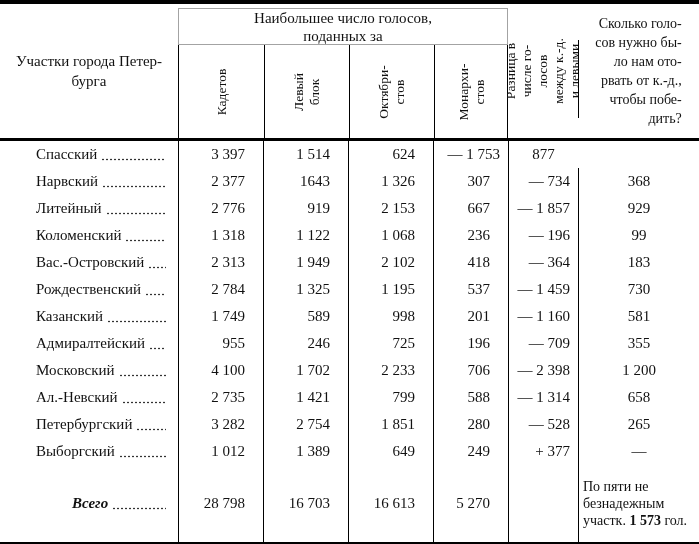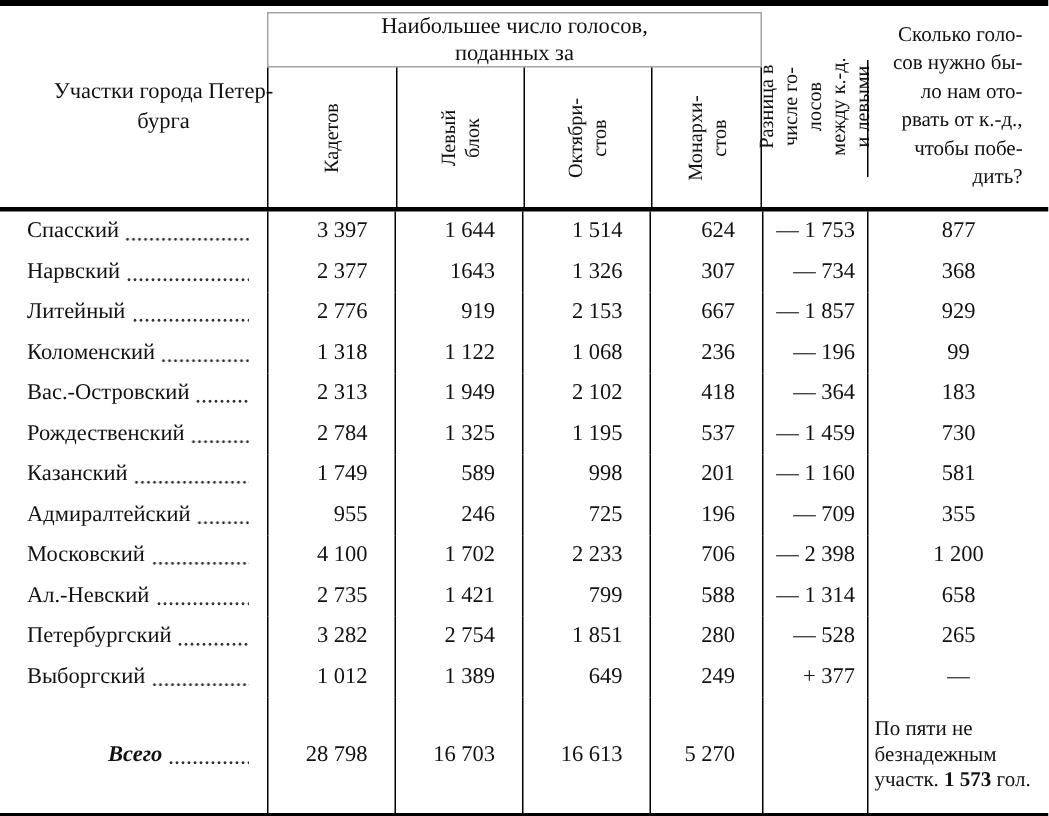--- a/index.html
+++ b/index.html
@@ -14,21 +14,21 @@
   
   .thead{
     position:relative;height:134px;
     border-top:4px solid #000;
     border-bottom:3px solid #000;
     box-sizing:content-box;
   }
   .h-col1{
     position:absolute;left:0;top:0;width:178px;height:134px;
     display:flex;align-items:center;justify-content:center;
-    text-align:center;font-size:15px;line-height:20px;white-space:pre-line;margin-left:20px;
+    text-align:center;font-size:15px;line-height:20px;white-space:pre-line;
   }
   .h-group{
     position:absolute;left:178px;top:4px;width:330px;height:37px;
     box-sizing:border-box;border:1px solid #a3a3a3;
     display:flex;align-items:center;justify-content:center;
     text-align:center;font-size:15px;line-height:18px;white-space:pre-line;
   }
   .h-sub{
     position:absolute;left:178px;top:41px;width:330px;height:93px;
     box-sizing:border-box;border-left:1px solid #000;border-right:1px solid #000;
@@ -71,21 +71,21 @@
   .trow .cell + .cell{border-left:1px solid #000;}
   .cell.num{
     text-align:right;padding-right:18px;font-size:15px;
     display:flex;align-items:center;justify-content:flex-end;
   }
   .cell.diff{padding-right:8px;}
   .cell.needed{
     text-align:center;padding:0;font-size:15px;
     display:flex;align-items:center;justify-content:center;
   }
-  .cell.label{display:flex;align-items:center;padding-left:18px;padding-right:10px;}
+  .cell.label{display:flex;align-items:center;padding-left:36px;padding-right:10px;}
   .lbl-row{display:flex;flex:1 1 auto;height:27px;min-width:0;}
   .lbl-row .name{font-size:15px;line-height:27px;white-space:nowrap;}
   .dots{
     flex:1 1 auto;height:3px;align-self:flex-end;
     margin:0 2px 7px 4px;
     background-image:radial-gradient(circle,#333 0.9px,rgba(0,0,0,0) 1.15px);
     background-size:4px 3px;background-position:left center;background-repeat:repeat-x;
   }
   .trow.total .cell.label{padding-left:72px;font-weight:bold;}
   .trow.total .name{font-style:italic;}
@@ -137,21 +137,20 @@
   <div class="tbody">
     <div id="rows-container">
   <div class="trow">
     <div class="cell label">
       <div class="lbl-row">
         <span class="name">Спасский</span>
         <span class="dots"></span>
       </div>
     </div>
     <div class="cell num">3 397</div>
-    <div class="cell num">1 644</div>
     <div class="cell num">1 514</div>
     <div class="cell num">624</div>
     <div class="cell num diff">— 1 753</div>
     <div class="cell needed">877</div>
   </div>
 
   <div class="trow">
     <div class="cell label">
       <div class="lbl-row">
         <span class="name">Нарвский</span>

